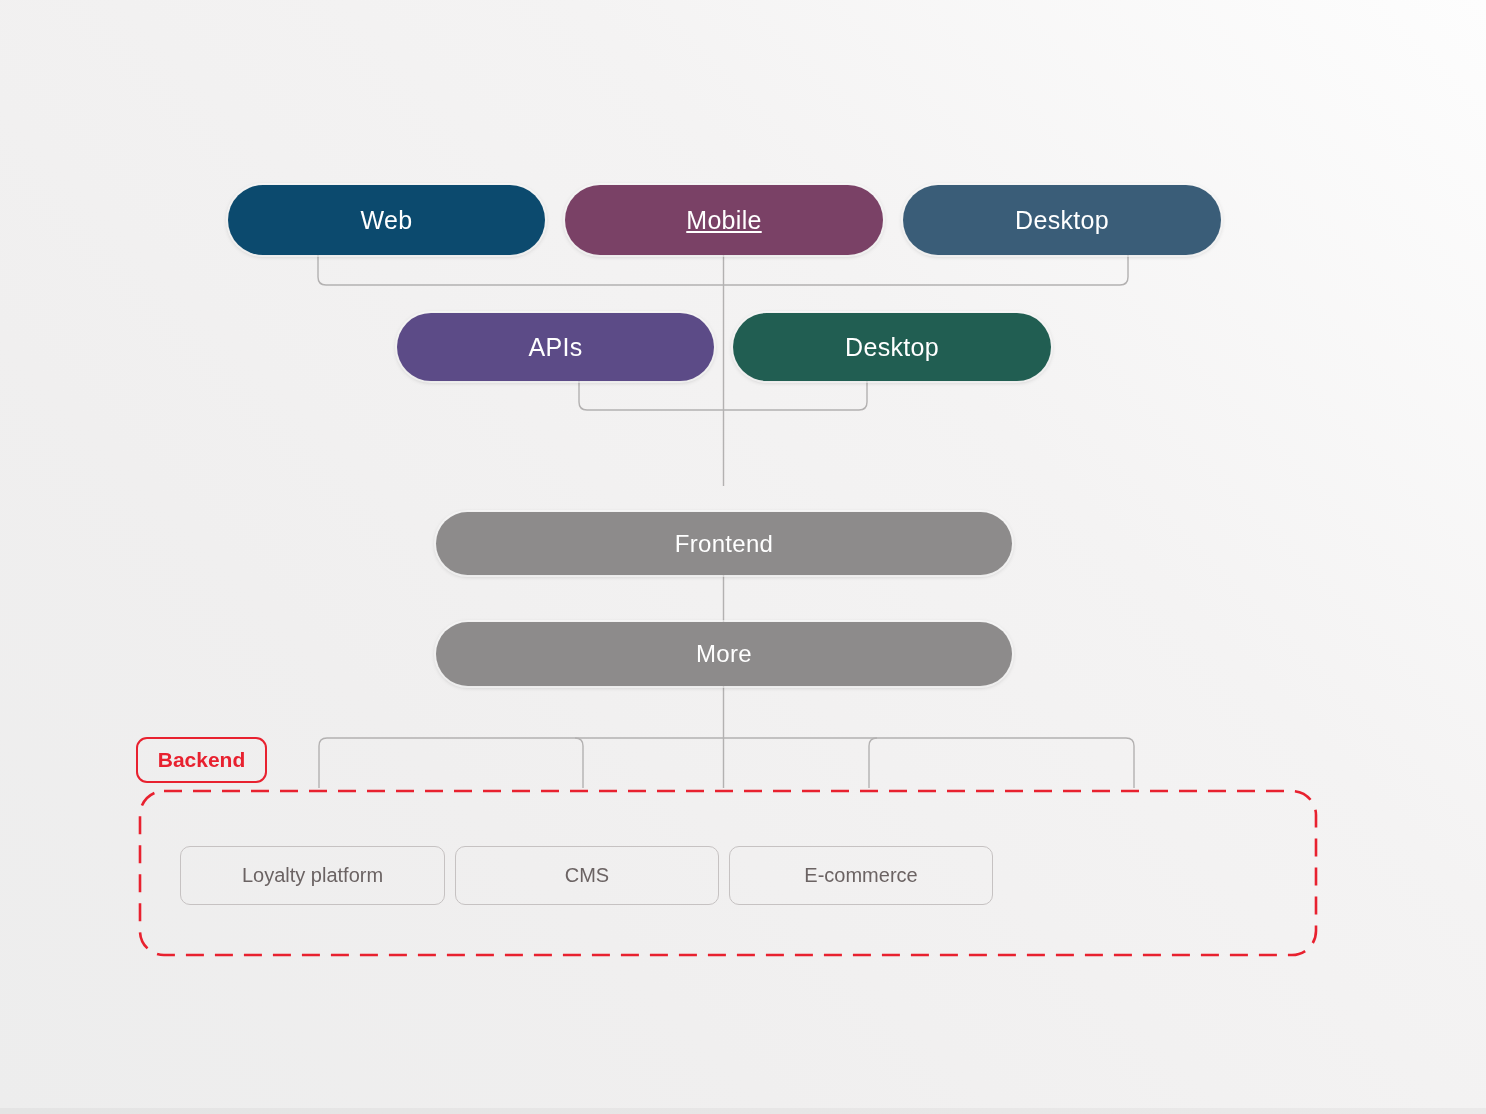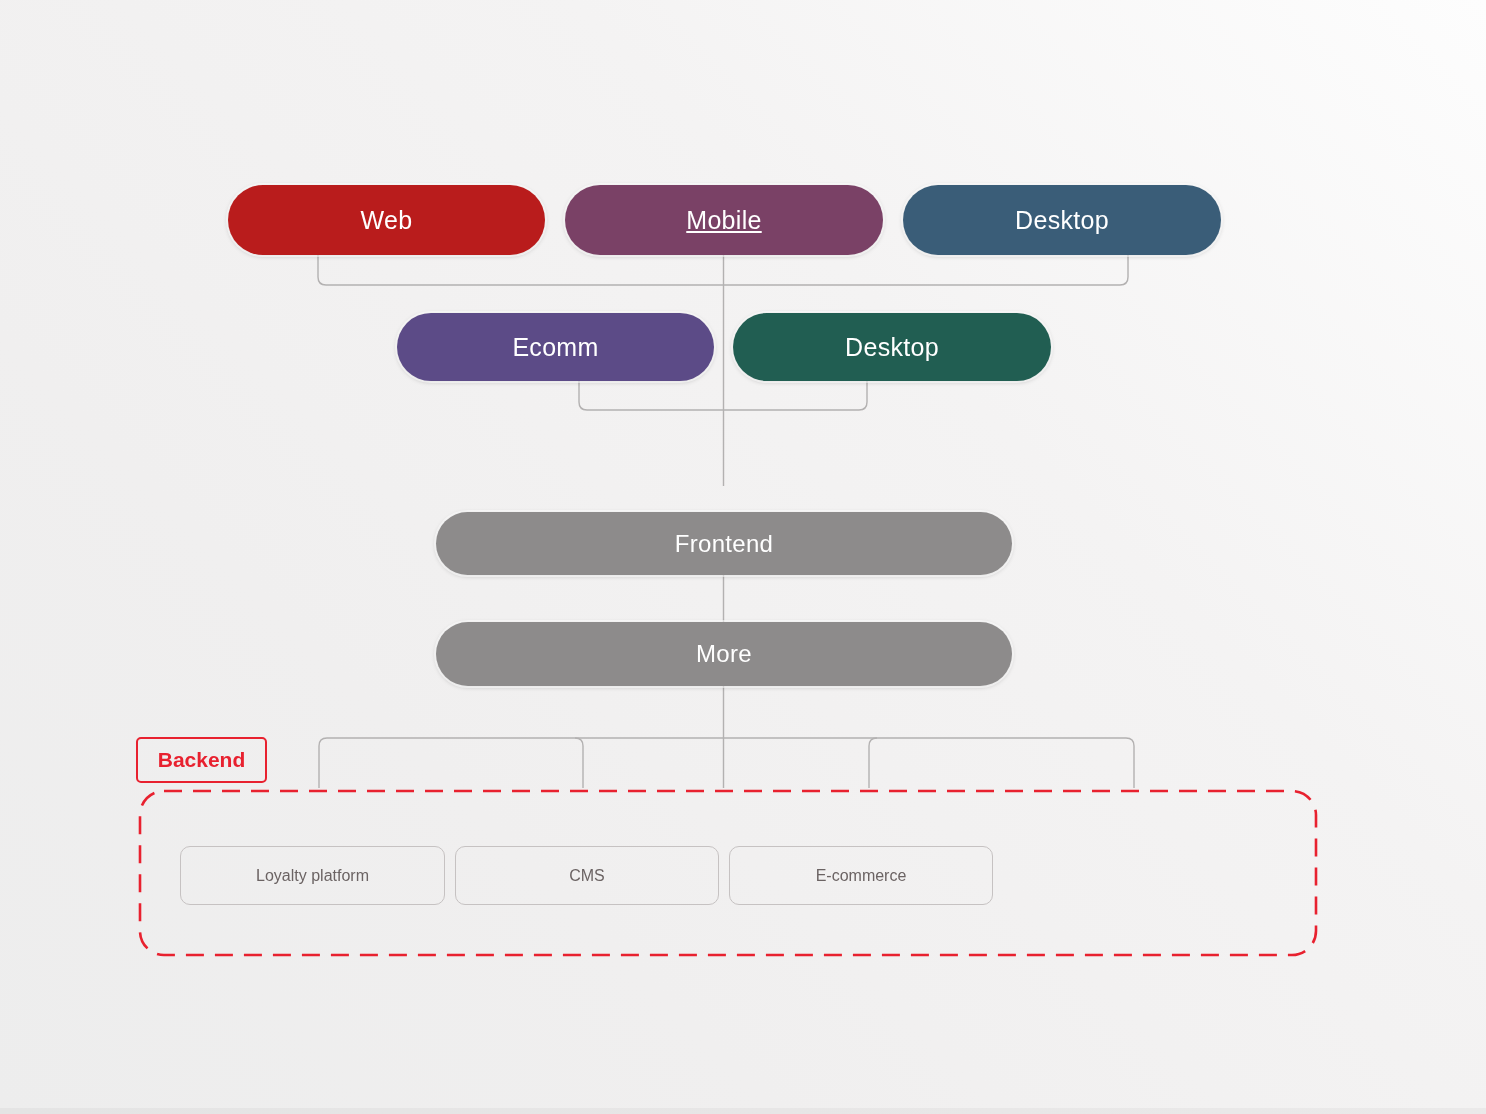--- a/index.html
+++ b/index.html
@@ -16,25 +16,25 @@
   .pill{
     position:absolute;z-index:2;display:flex;align-items:center;justify-content:center;
     color:#ffffff;font-size:25px;letter-spacing:.3px;border-radius:999px;
     box-shadow:0 0 0 2px rgba(255,255,255,.55), 0 1px 5px rgba(0,0,0,.22);
   }
   .pill.small{font-size:24px;}
 
   .backend-tag{
     position:absolute;z-index:3;display:flex;align-items:center;justify-content:center;
     color:var(--accent,#e8212f);border:2px solid var(--accent,#e8212f);
-    border-radius:5px;font-size:21px;font-weight:600;background:transparent;
+    border-radius:11px;font-size:21px;font-weight:600;background:transparent;
   }
   .backend-box{
     position:absolute;z-index:2;display:flex;align-items:center;justify-content:center;
-    color:#6b6363;font-size:16px;border:1.5px solid #c6c2c2;border-radius:10px;
+    color:#6b6363;font-size:20px;border:1.5px solid #c6c2c2;border-radius:10px;
     background:transparent;
   }
   .bottom-edge{position:absolute;left:0;right:0;bottom:0;height:6px;background:rgba(0,0,0,.035);z-index:0;}
 </style>
 </head>
 <body>
 
 <div id="stage">
 
   <svg class="wires" viewBox="0 0 1486 1114">
@@ -49,32 +49,32 @@
 
     <path d="M 723.5 686 L 723.5 788"></path>
 
     <path d="M 319 788 L 319 746 Q 319 738 327 738 L 1126 738 Q 1134 738 1134 746 L 1134 788"></path>
     <path d="M 575 738 Q 583 738 583 746 L 583 788"></path>
     <path d="M 877 738 Q 869 738 869 746 L 869 788"></path>
 
     <rect class="backend-rect" x="140" y="791" width="1176" height="164" rx="24" stroke-dasharray="18 11"></rect>
   </svg>
 
-  <div class="pill" style="left: 228px; top: 185px; width: 317px; height: 70px; background: #b91c1c;">
+  <div class="pill" style="left: 228px; top: 185px; width: 317px; height: 70px; background: #0c4a6e;">
     <span>Web</span>
   </div>
   <div class="pill" style="left: 565px; top: 185px; width: 318px; height: 70px; background: rgb(122, 65, 102); text-decoration: underline;">
     <span>Mobile</span>
   </div>
   <div class="pill" style="left: 903px; top: 185px; width: 318px; height: 70px; background: rgb(58, 93, 120);">
     <span>Desktop</span>
   </div>
 
   <div class="pill" style="left: 397px; top: 313px; width: 317px; height: 68px; background: rgb(92, 75, 135);">
-    <span>Ecomm</span>
+    <span>APIs</span>
   </div>
   <div class="pill" style="left: 733px; top: 313px; width: 318px; height: 68px; background: rgb(33, 94, 82);">
     <span>Desktop</span>
   </div>
 
   <div class="pill small" style="left: 436px; top: 512px; width: 576px; height: 63px; background: rgb(141, 139, 139);">
     <span>Frontend</span>
   </div>
   <div class="pill small" style="left: 436px; top: 622px; width: 576px; height: 64px; background: rgb(141, 139, 139);">
     <span>More</span>

